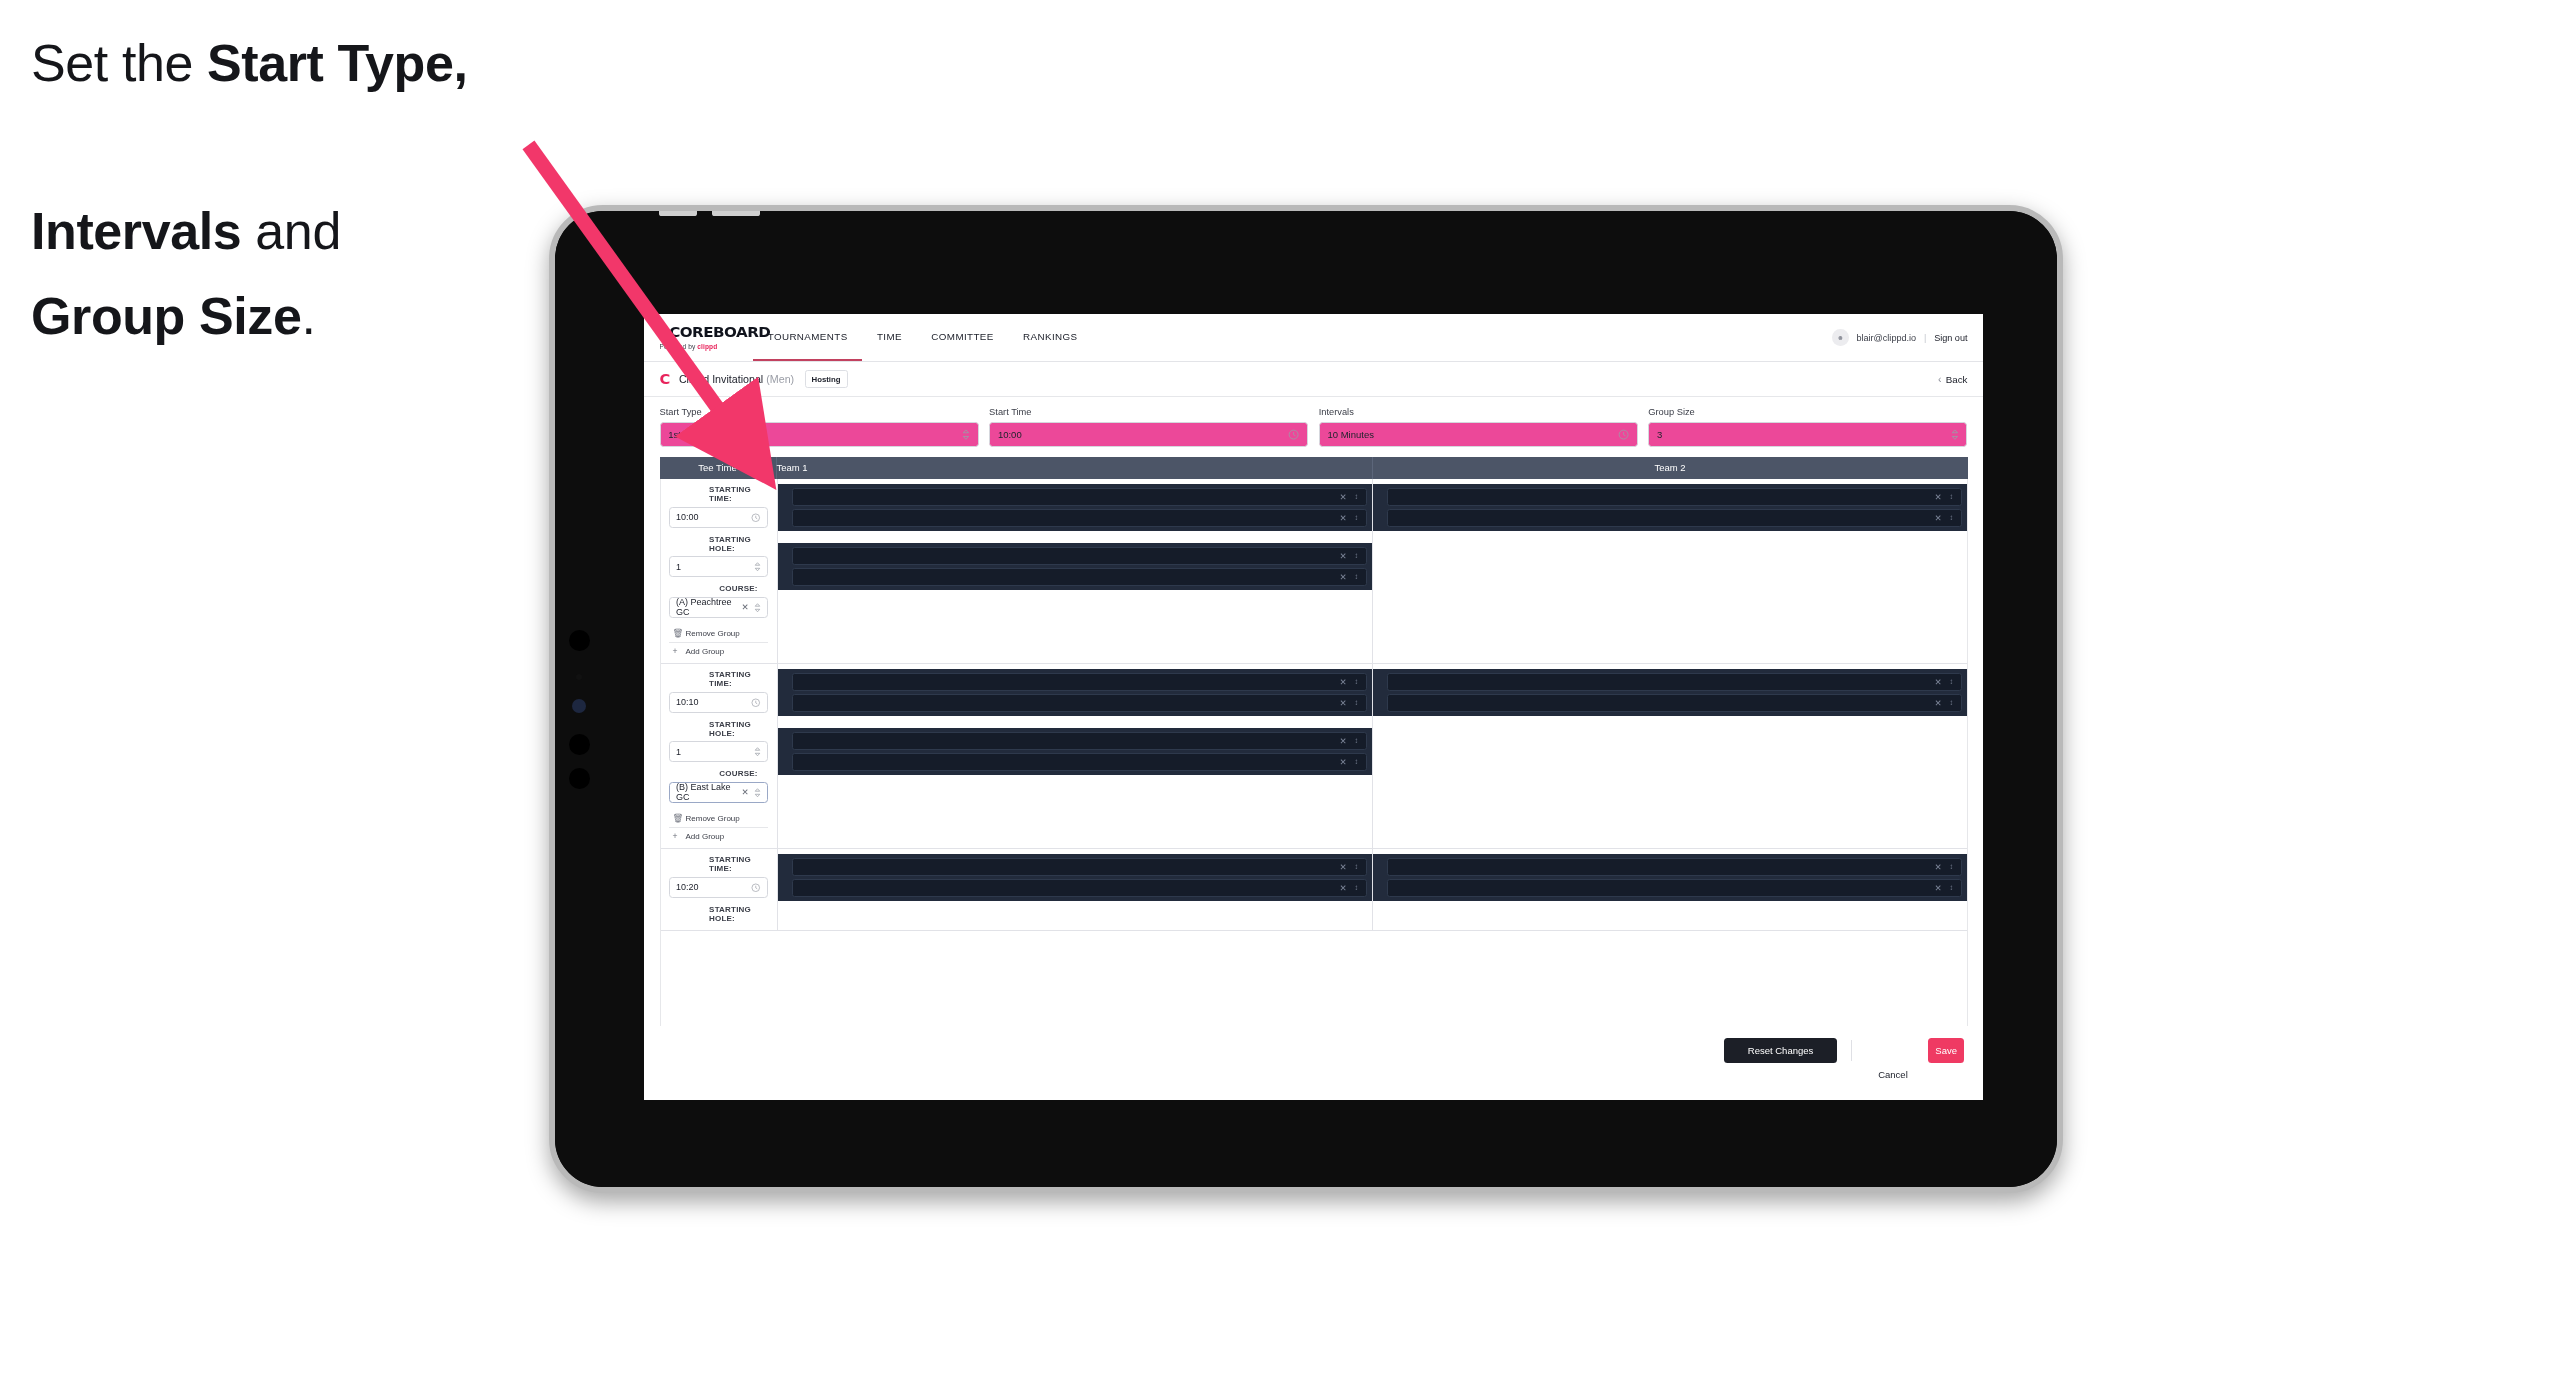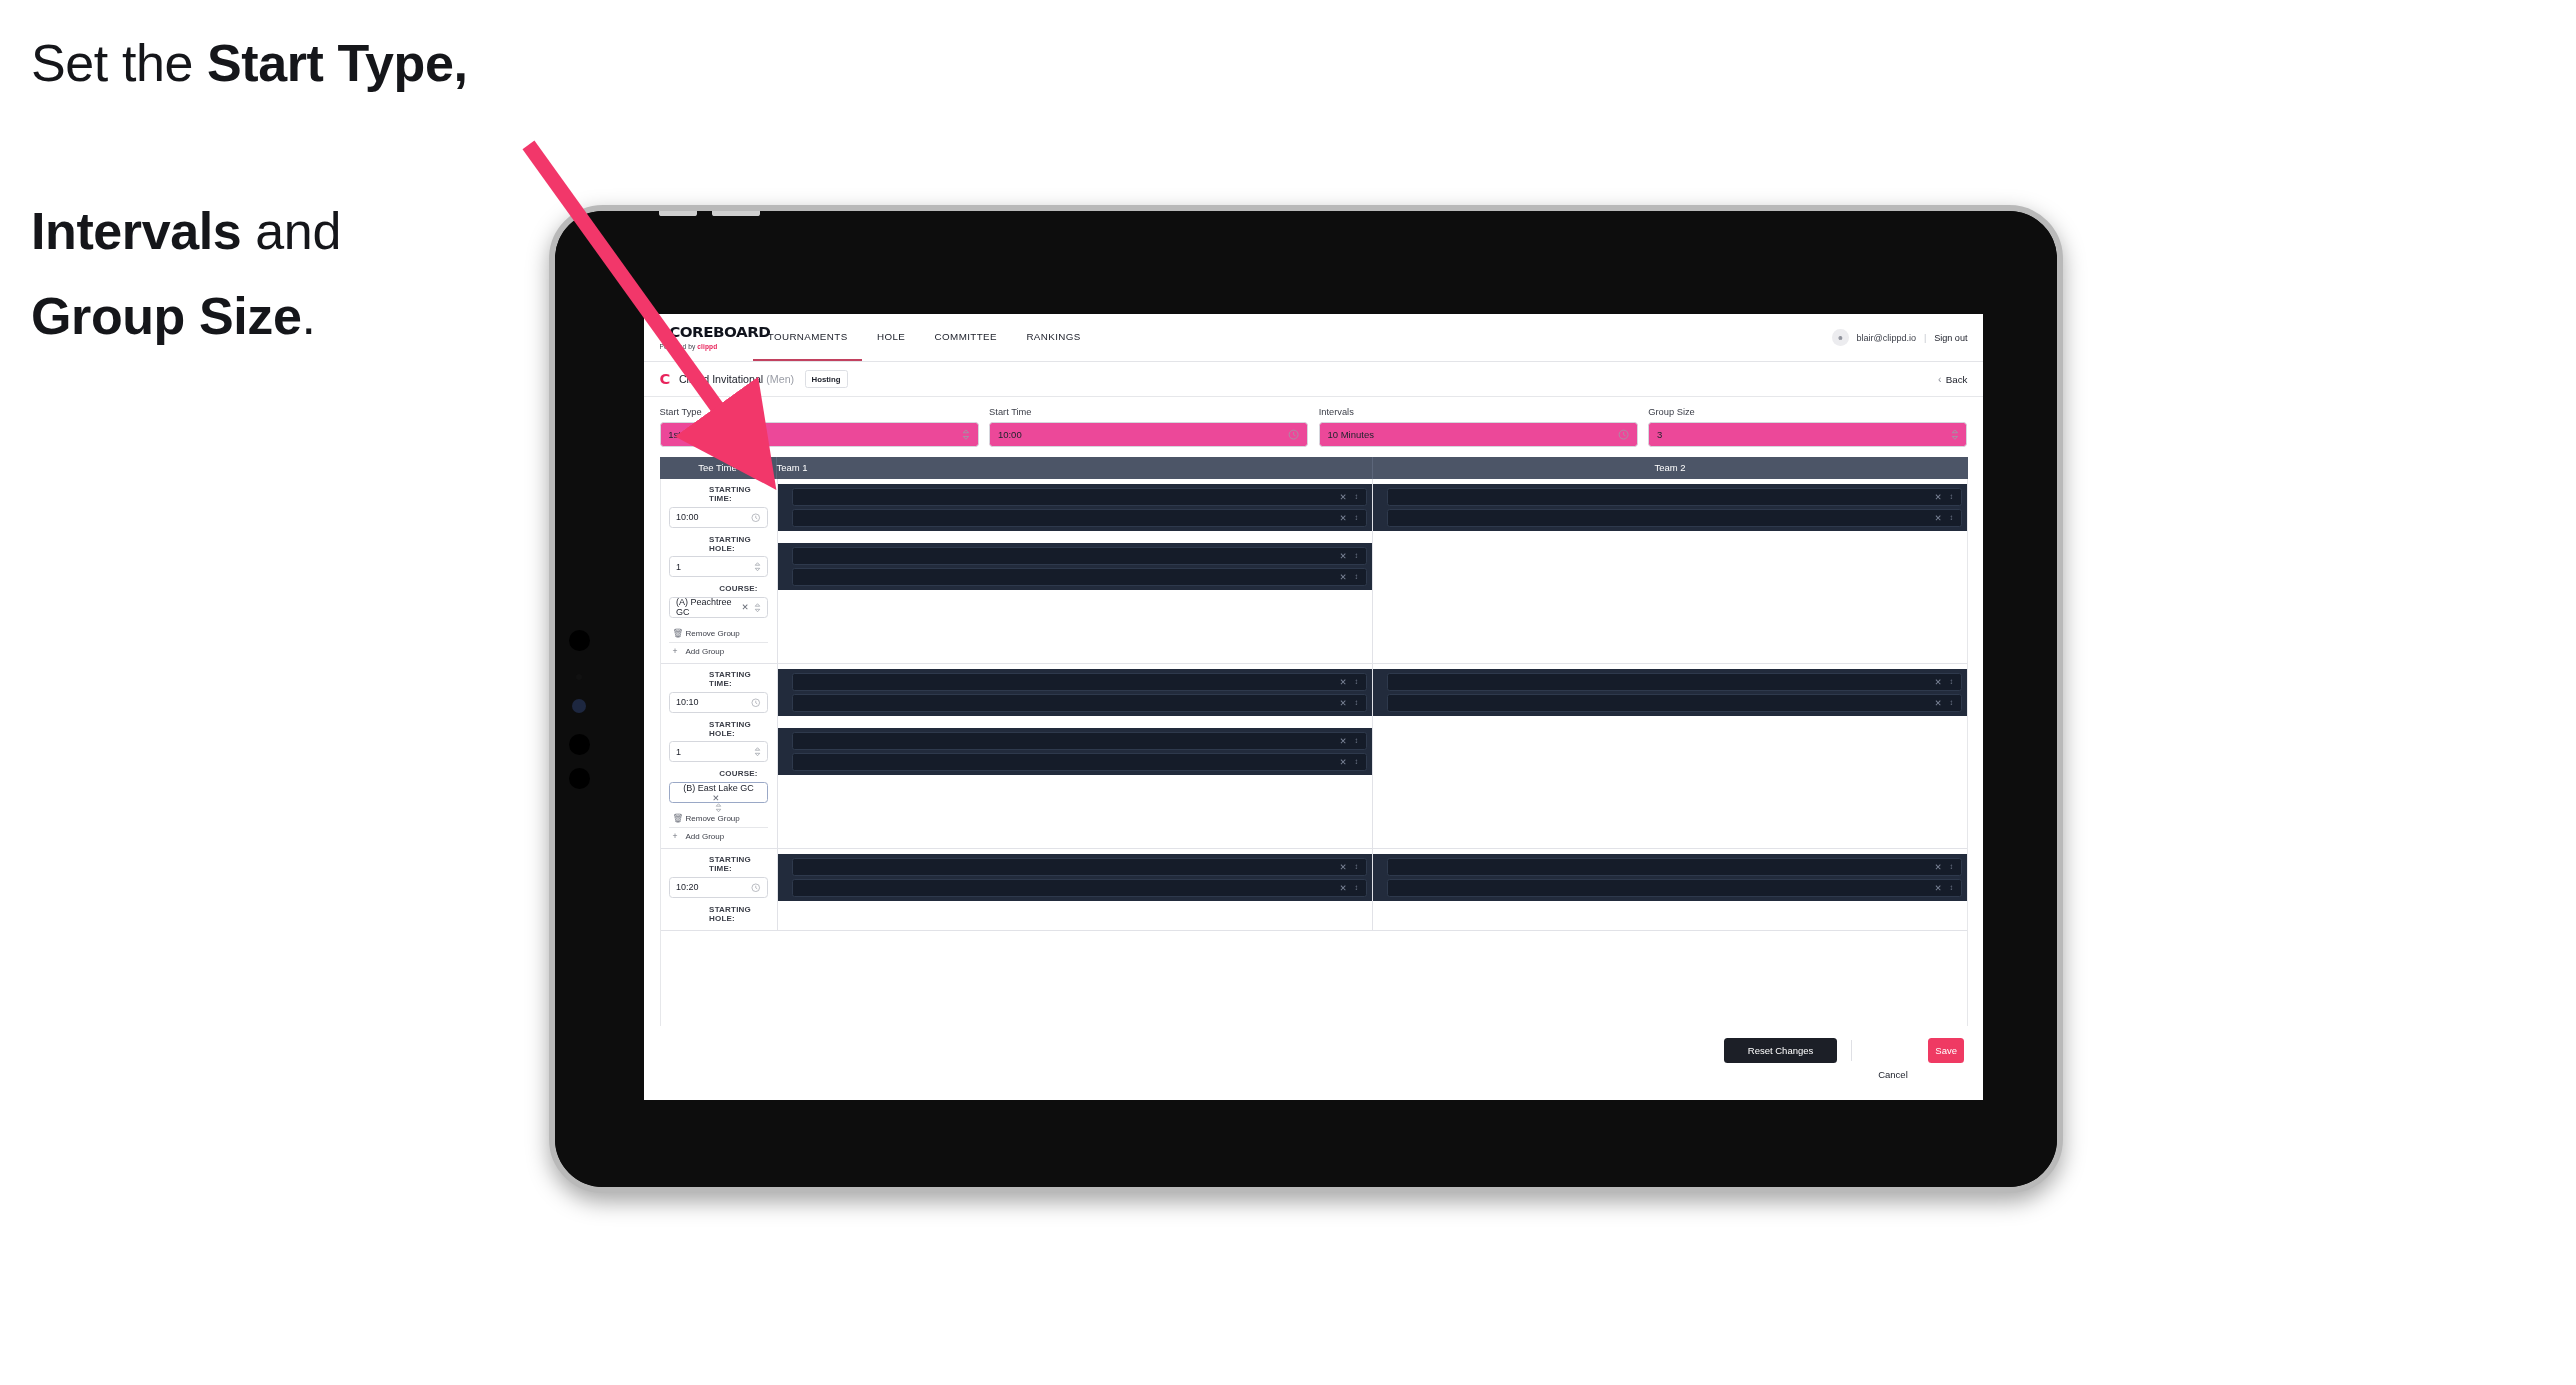--- a/index.html
+++ b/index.html
@@ -257,21 +257,21 @@
     border-radius: 3.5px;
     display: flex;
     align-items: center;
     padding: 0 6px;
     font-size: 9px;
     color: #21242e;
     margin-bottom: 7px;
     background: #fff;
     cursor: pointer;
   }
-  .mini-input.focused { border-color: #9aa8c6; flex-direction: column; }
+  .mini-input.focused { border-color: #9aa8c6; }
   .mini-input .mv { flex: 1; }
   .mini-input .mx { color: #6b6f7a; font-size: 8.6px; margin-right: 5.2px; }
   .grp-action {
     width: 100%;
     font-size: 8px;
     color: #3a3d47;
     display: flex;
     align-items: center;
     gap: 4.3px;
     padding: 3.5px 0 3.5px 3.5px;
@@ -365,21 +365,21 @@
 
     <div class="screen">
 
       <div class="topnav">
         <div class="logo-wrap">
           <div class="logo-main">SCOREBOARD</div>
           <div class="logo-sub"><span>Powered by </span><span class="brand">clippd</span></div>
         </div>
         <div class="nav-items">
           <div class="nav-item active">TOURNAMENTS</div>
-          <div class="nav-item">HOLE</div>
+          <div class="nav-item">TIME</div>
           <div class="nav-item">COMMITTEE</div>
           <div class="nav-item">RANKINGS</div>
         </div>
         <div class="nav-right">
           <div class="avatar">☻</div>
           <span>blair@clippd.io</span>
           <span class="nav-sep">|</span>
           <span class="signout">Sign out</span>
         </div>
       </div>

